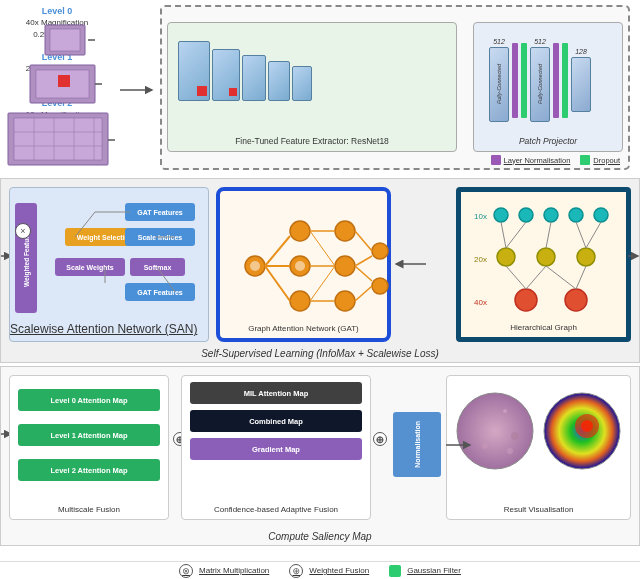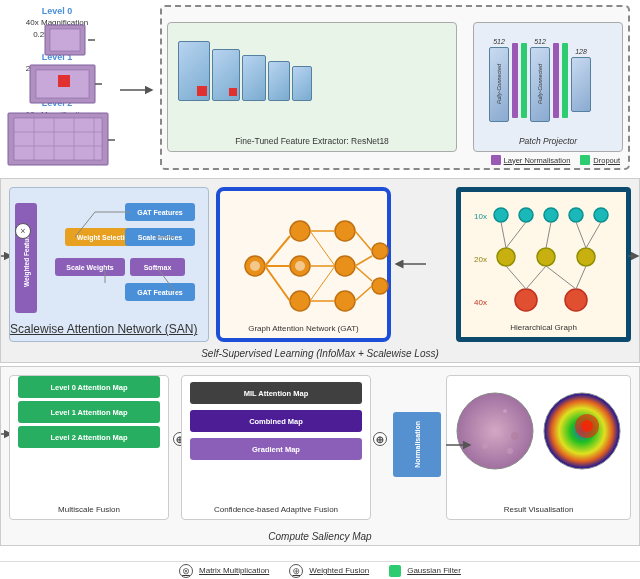--- a/index.html
+++ b/index.html
@@ -382,21 +382,21 @@
       position: absolute;
       bottom: 5px;
       left: 0;
       right: 0;
       text-align: center;
       font-size: 8px;
       color: #333;
     }
 
     .attention-map {
-      margin: 0 8px 3px 8px;
+      margin: 13px 8px 3px 8px;
       height: 22px;
       border-radius: 3px;
       display: flex;
       align-items: center;
       justify-content: center;
       font-size: 7.5px;
       font-weight: bold;
       color: #fff;
     }
 
@@ -432,21 +432,21 @@
       border-radius: 3px;
       display: flex;
       align-items: center;
       justify-content: center;
       font-size: 7.5px;
       font-weight: bold;
       color: #fff;
     }
 
     .mil-map { background: #404040; }
-    .combined-map { background: #4c1d95; }
+    .combined-map { background: #0f172a; }
     .gradient-map { background: #8b5fb8; }
 
     
     .result-viz-box {
       position: absolute;
       right: 8px;
       top: 8px;
       width: 185px;
       height: 145px;
       background: #fff;

